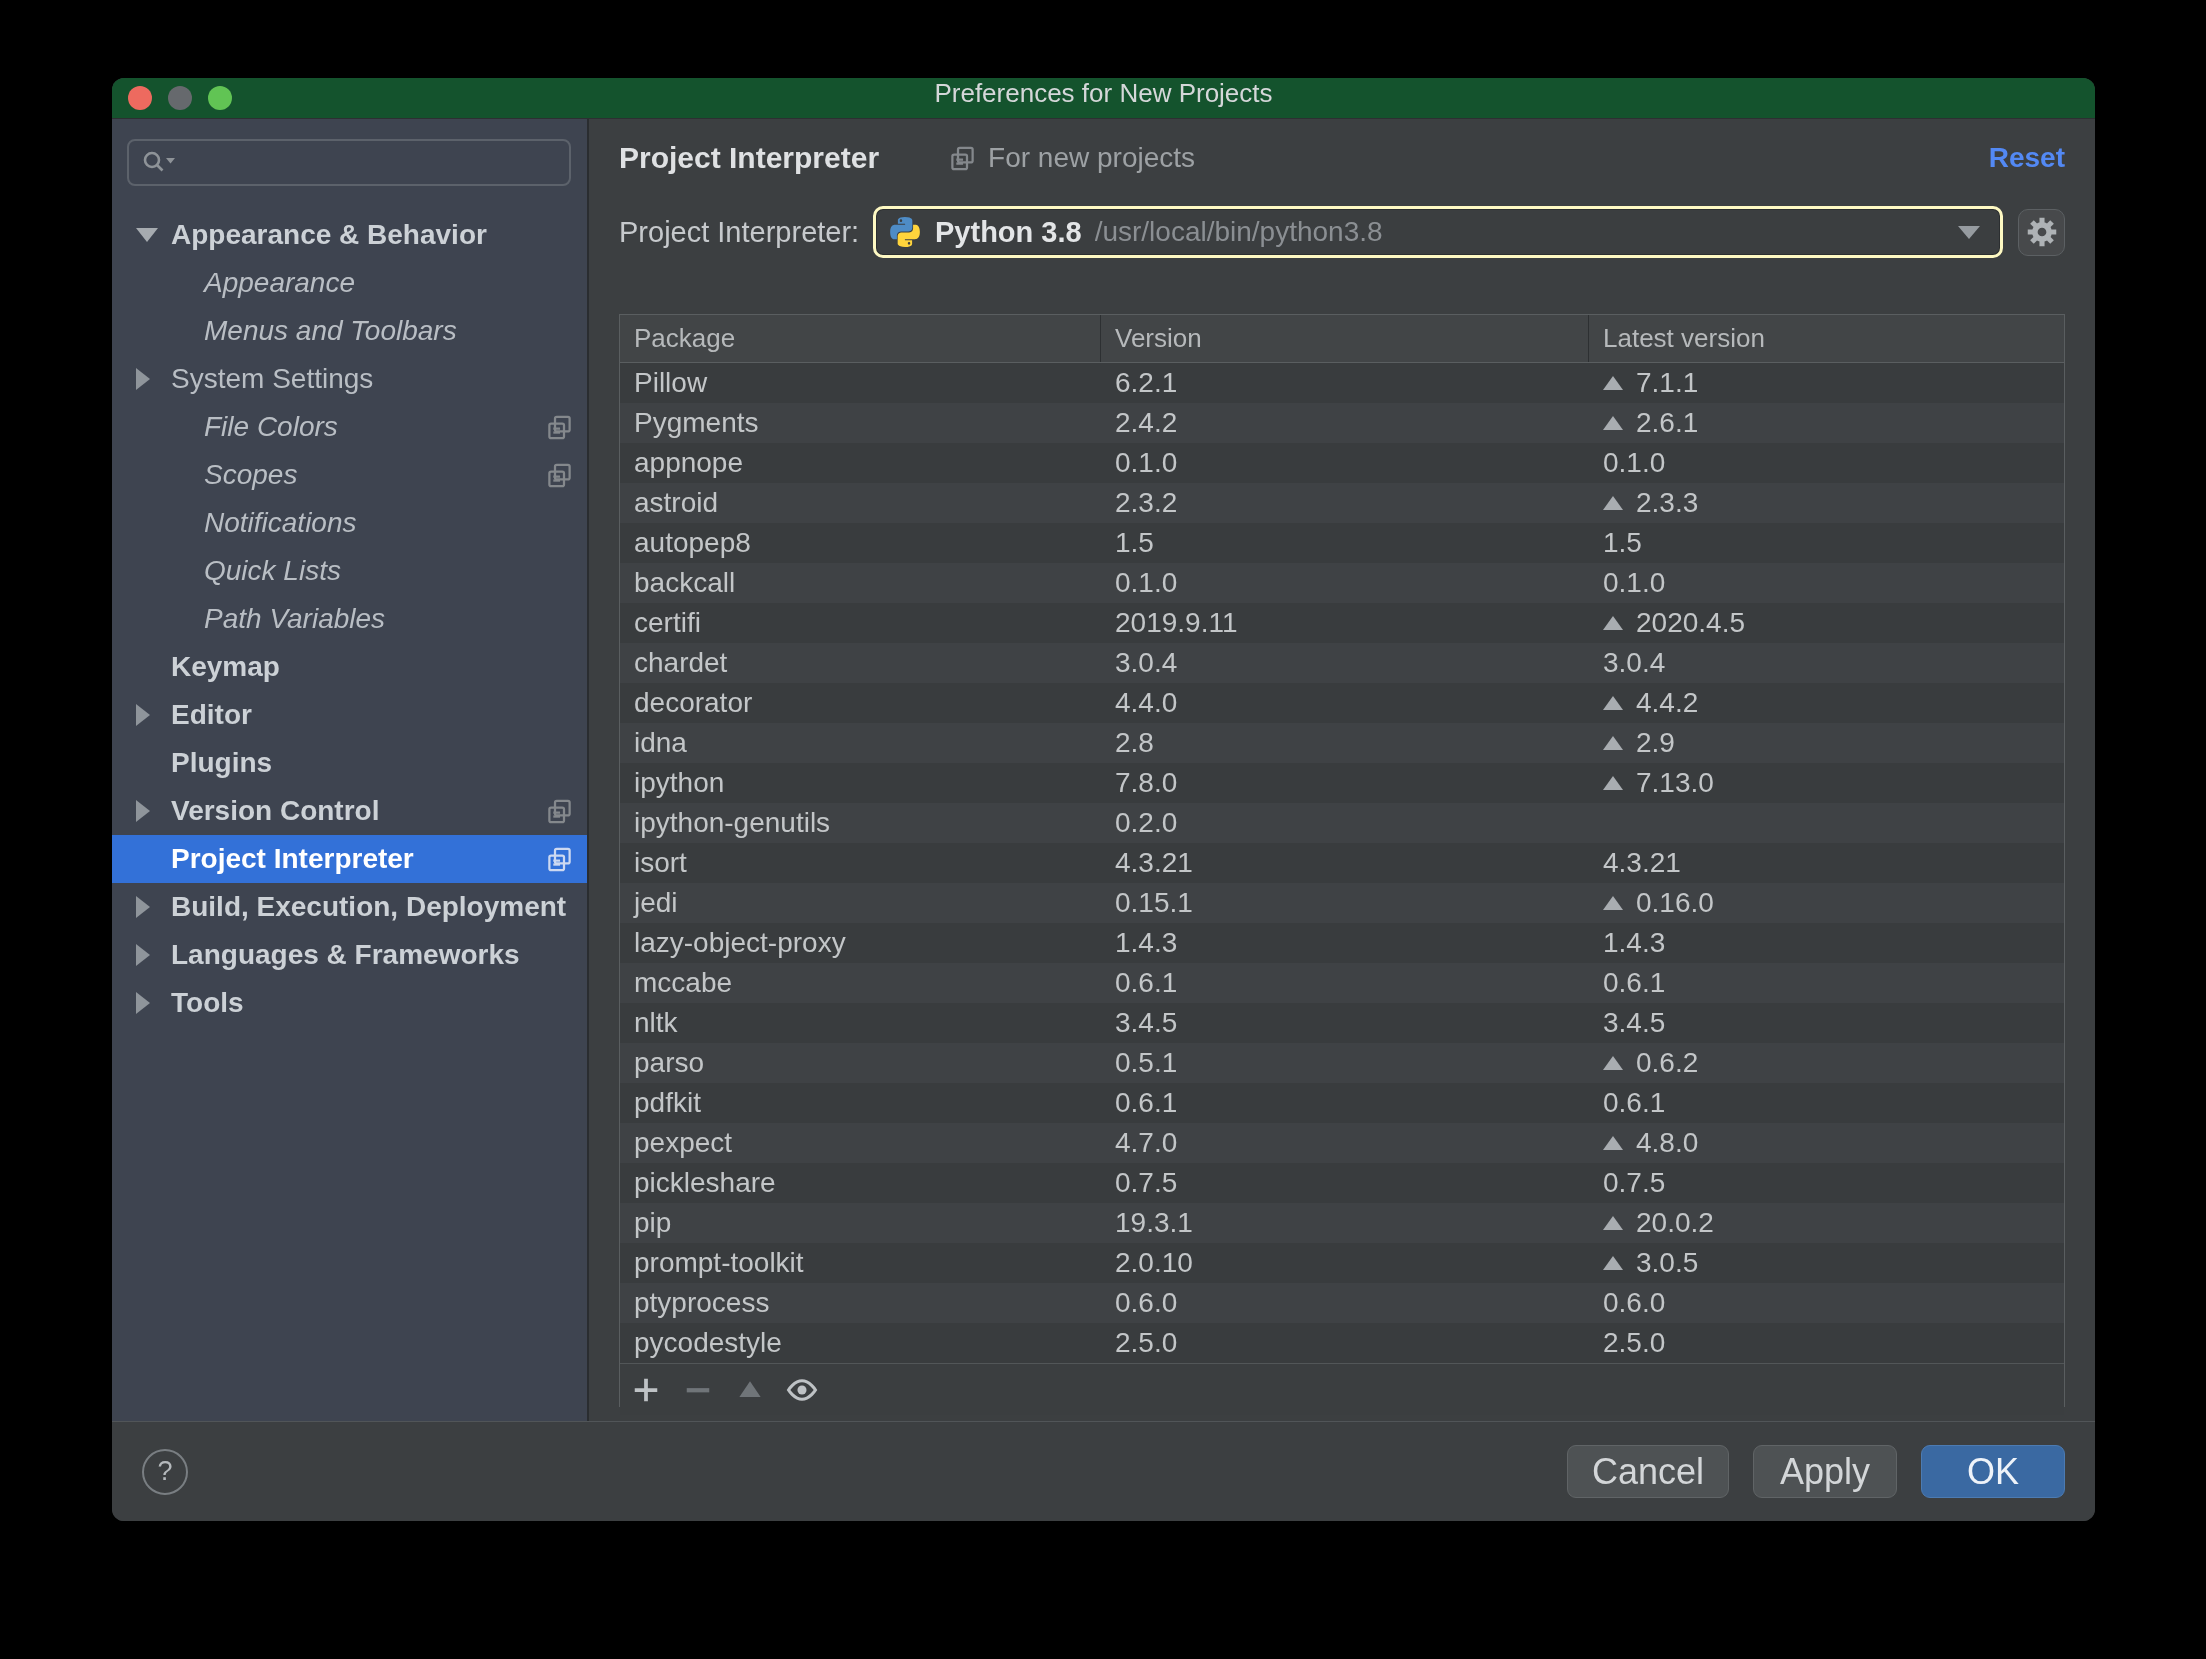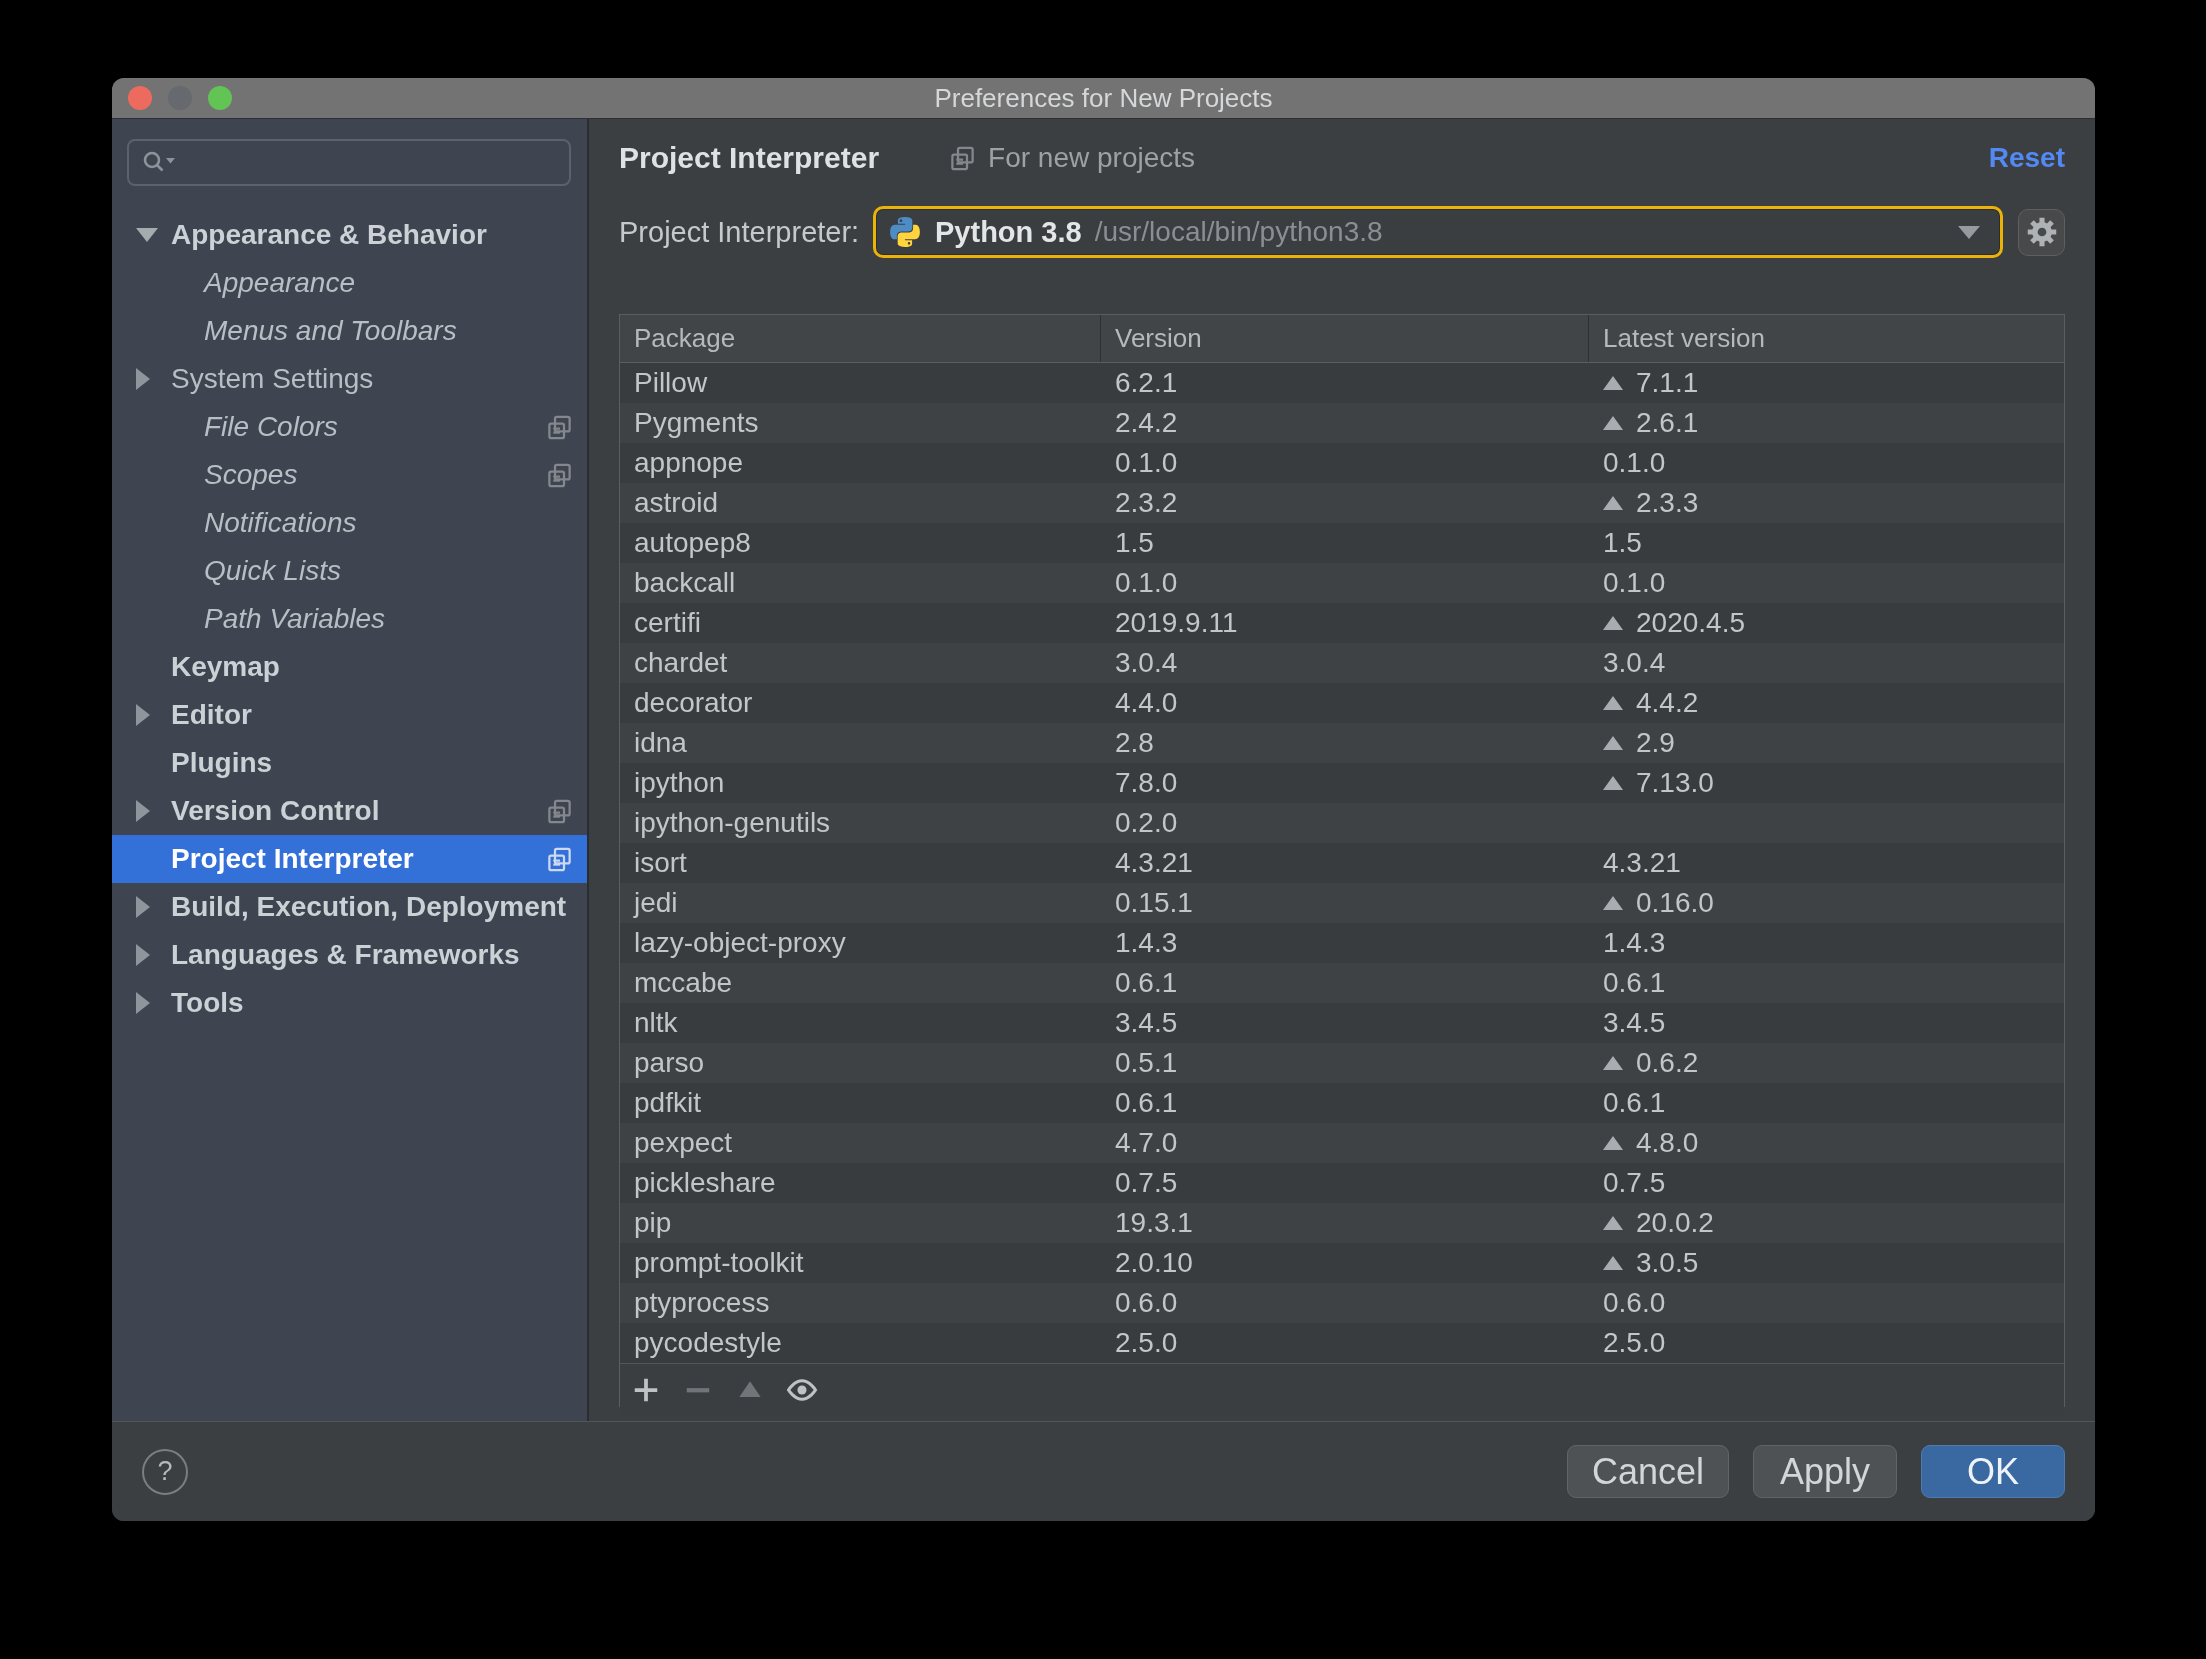--- a/index.html
+++ b/index.html
@@ -4,22 +4,22 @@
 <style>
   * { margin:0; padding:0; box-sizing:border-box; }
   html,body { width:2207px; height:1660px; background:#000; overflow:hidden;
     font-family:"Liberation Sans","DejaVu Sans",sans-serif; }
 
   .dialog { position:absolute; left:112px; top:78px; width:1983px; height:1443px;
     background:#3c3f41; border-radius:12px; overflow:hidden;
     display:flex; flex-direction:column; box-shadow:0 30px 90px rgba(0,0,0,.65); }
 
   
-  .titlebar { height:41px; flex:none; background:#737373; border-bottom:1px solid #2d3032;
-    display:flex; align-items:center; position:relative; }
+  .titlebar { height:41px; flex:none; background:#14532d; border-bottom:1px solid #2d3032;
+    display:flex; position:relative; }
   .traffic { position:absolute; left:16px; top:0; height:40px; display:flex; align-items:center; gap:16px; }
   .tl { width:24px; height:24px; border-radius:50%; }
   .win-title { flex:1; text-align:center; color:#d5d7d9; font-size:26px; }
 
   
   .bodyrow { flex:1; display:flex; min-height:0; }
 
   .sidebar { width:477px; flex:none; background:#3e4450; border-right:2px solid #2a2d30;
     display:flex; flex-direction:column; }
   .searchbox { margin:20px 16px 0 15px; height:47px; border:2px solid #5c626b; border-radius:8px;
@@ -47,21 +47,21 @@
 
   .chead { margin-top:16px; height:46px; flex:none; display:flex; align-items:center; }
   .page-title { font-size:30px; font-weight:bold; color:#dfe1e3; }
   .scopenote { display:flex; align-items:center; gap:12px; margin-left:70px;
     color:#9da1a4; font-size:28px; }
   .reset-link { margin-left:auto; color:#5389f4; font-size:28px; font-weight:bold;
     text-decoration:none; cursor:pointer; }
 
   .interprow { margin-top:21px; height:60px; flex:none; display:flex; align-items:center; }
   .interprow > label { width:254px; flex:none; font-size:29px; color:#c6c9cc; }
-  .select { flex:1; height:52px; border:3px solid #eab308; border-radius:10px; background:#3b3e40;
+  .select { flex:1; height:52px; border:3px solid #fef9c3; border-radius:10px; background:#3b3e40;
     box-shadow:inset 0 0 0 1px #2b2e30; display:flex; align-items:center;
     padding:0 20px 0 12px; cursor:default; min-width:0; }
   .iname { margin-left:13px; font-size:29px; font-weight:600; color:#e3e5e7; }
   .ipath { margin-left:13px; font-size:28px; color:#8b8f93; white-space:nowrap; overflow:hidden; }
   .caret { margin-left:auto; width:0; height:0; border-left:11px solid transparent;
     border-right:11px solid transparent; border-top:13px solid #969ba0; flex:none; }
   .gearbtn { margin-left:15px; width:47px; height:47px; flex:none; background:#47494b;
     border:1px solid #5c6063; border-radius:10px; display:flex; align-items:center; justify-content:center; }
 
   

